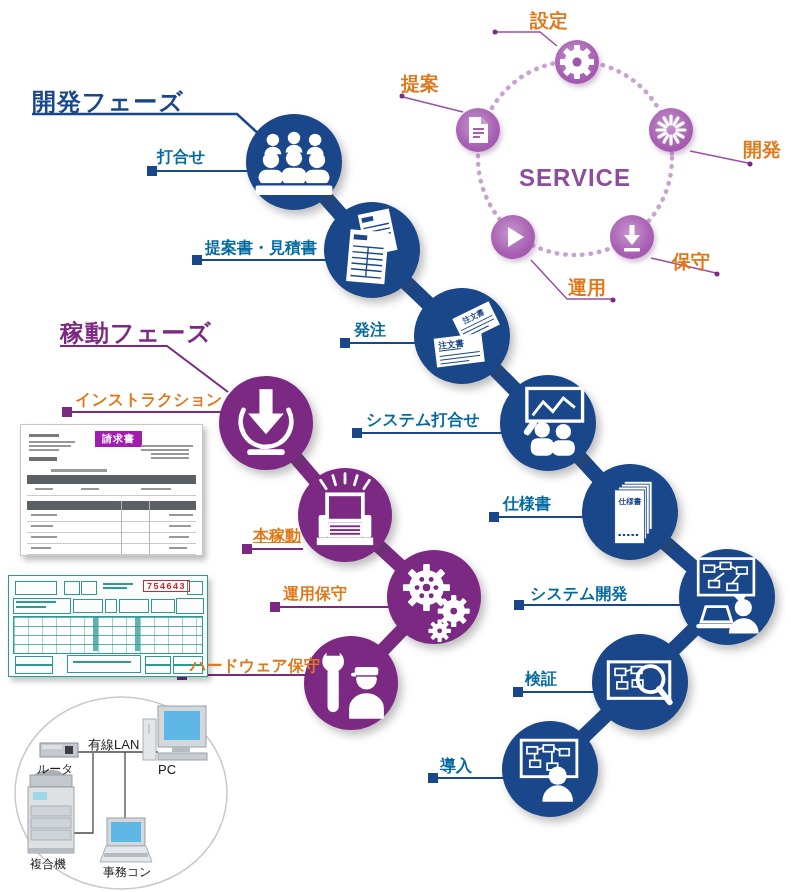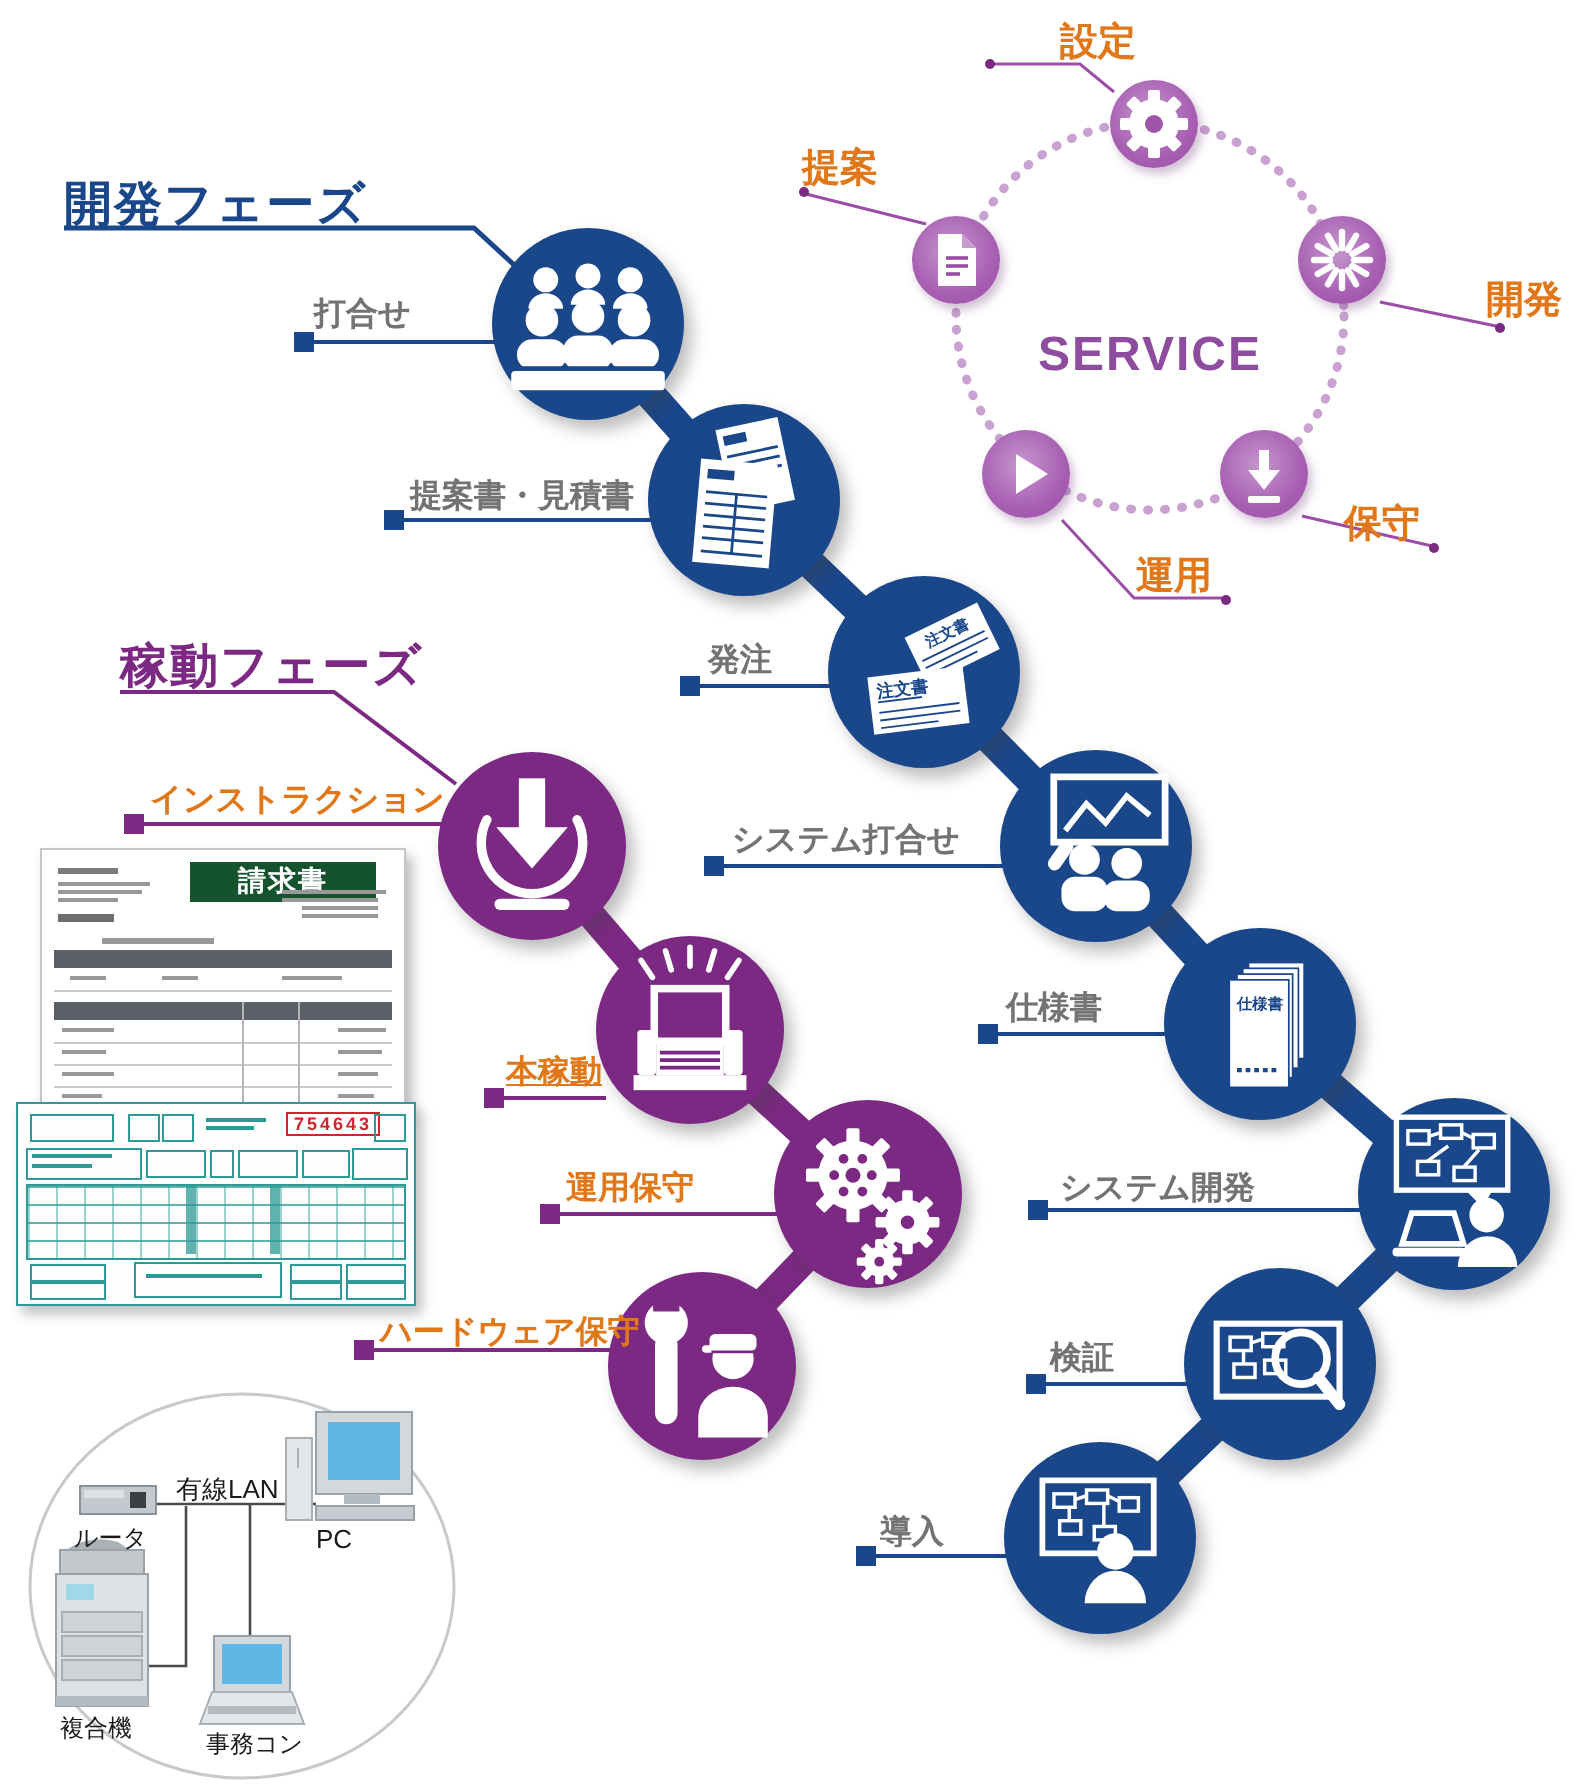--- a/index.html
+++ b/index.html
@@ -8,39 +8,39 @@
     font-family:"Liberation Sans","DejaVu Sans",sans-serif;
   }
   .overlay{position:absolute;left:0;top:0;z-index:1;}
   .step-circle{position:absolute;border-radius:50%;display:flex;align-items:center;justify-content:center;z-index:2;}
   .blue{width:96px;height:96px;background:#1A468A;box-shadow:4px 5px 8px rgba(70,70,70,.35);}
   .purple{width:94px;height:94px;background:#7B2982;box-shadow:4px 5px 8px rgba(70,70,70,.35);}
   .sat{width:44px;height:44px;background:radial-gradient(circle at 45% 40%, #c697ce 0%, #a75fb2 60%, #9a4ea6 100%);
        box-shadow:2px 3px 5px rgba(120,70,130,.35);}
   .step-circle svg{display:block;}
   .lbl{position:absolute;white-space:nowrap;font-weight:bold;z-index:3;}
-  .dev-lbl{color:#737373;font-size:16px;}
+  .dev-lbl{color:#0369a1;font-size:16px;}
   .ops-lbl{color:#E07819;font-size:16px;}
   .ring-lbl{color:#E07819;font-size:19px;}
   .phase-title{position:absolute;font-weight:bold;z-index:3;white-space:nowrap;letter-spacing:1px;}
   .dev-title{color:#1A468A;font-size:24px;left:32px;top:86px;}
   .ops-title{color:#7B2982;font-size:24px;left:60px;top:317px;}
   .onestop{position:absolute;z-index:2;width:170px;text-align:center;color:#8E4C9E;
            font-weight:bold;font-size:24px;letter-spacing:1px;}
   
   .invoice{position:absolute;left:20px;top:424px;width:181px;height:130px;background:#fff;
            border:1px solid #c6c6c6;box-shadow:3px 4px 6px rgba(0,0,0,.28);z-index:2;}
   .invoice .bar{position:absolute;background:#999;}
-  .inv-title{position:absolute;left:74px;top:6px;background:#14532d;color:#fff;font-size:14px;
-             font-weight:bold;padding:1px 24px;letter-spacing:1px;}
+  .inv-title{position:absolute;left:74px;top:6px;background:#a21caf;color:#fff;font-size:10px;
+             font-weight:bold;padding:1px 7px;letter-spacing:1px;}
   .inv-head{position:absolute;left:6px;width:169px;height:9px;background:#5a6066;}
   .inv-row{position:absolute;left:6px;width:169px;border-bottom:1px solid #c9c9c9;height:11px;}
   .inv-vline{position:absolute;width:1px;background:#b5b5b5;}
   
-  .tform{position:absolute;left:8px;top:551px;width:198px;height:100px;background:#fcfefe;
+  .tform{position:absolute;left:8px;top:575px;width:198px;height:100px;background:#fcfefe;
          border:1.5px solid #2E9A96;box-shadow:3px 4px 6px rgba(0,0,0,.25);z-index:2;}
   .tbox{position:absolute;border:1px solid #2E9A96;}
   .tbar{position:absolute;background:#2E9A96;}
   .tgrid{position:absolute;left:4px;top:40px;width:188px;height:36px;border:1px solid #2E9A96;
          background-image:
            repeating-linear-gradient(to bottom, rgba(46,154,150,.75) 0 1px, transparent 1px 9px),
            repeating-linear-gradient(to right, rgba(46,154,150,.45) 0 1px, transparent 1px 14px);}
   .tform-num{position:absolute;left:134px;top:4px;color:#D0242E;border:1px solid #D0242E;
              font-size:9px;font-weight:bold;letter-spacing:1.5px;padding:0 3px;background:#fff;}
   .net-lbl{position:absolute;color:#1a1a1a;font-weight:normal;z-index:3;white-space:nowrap;}

